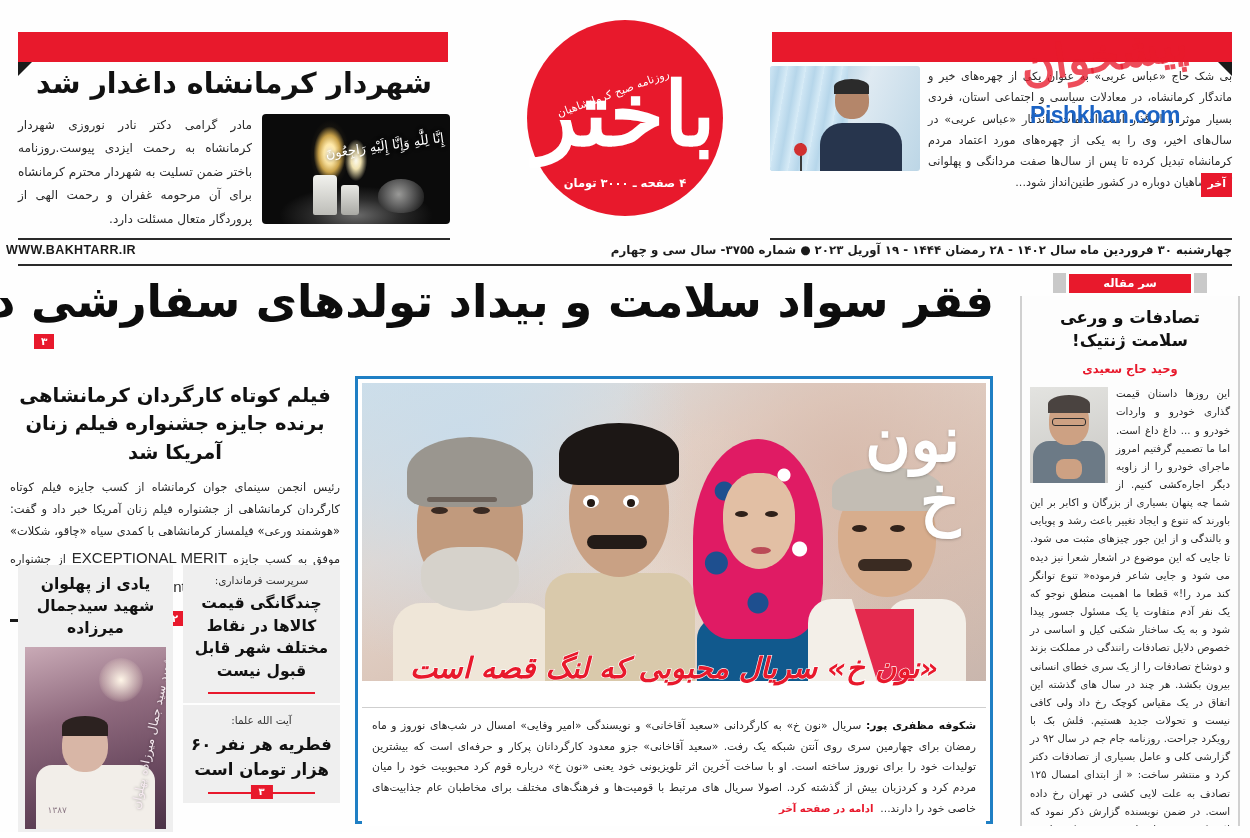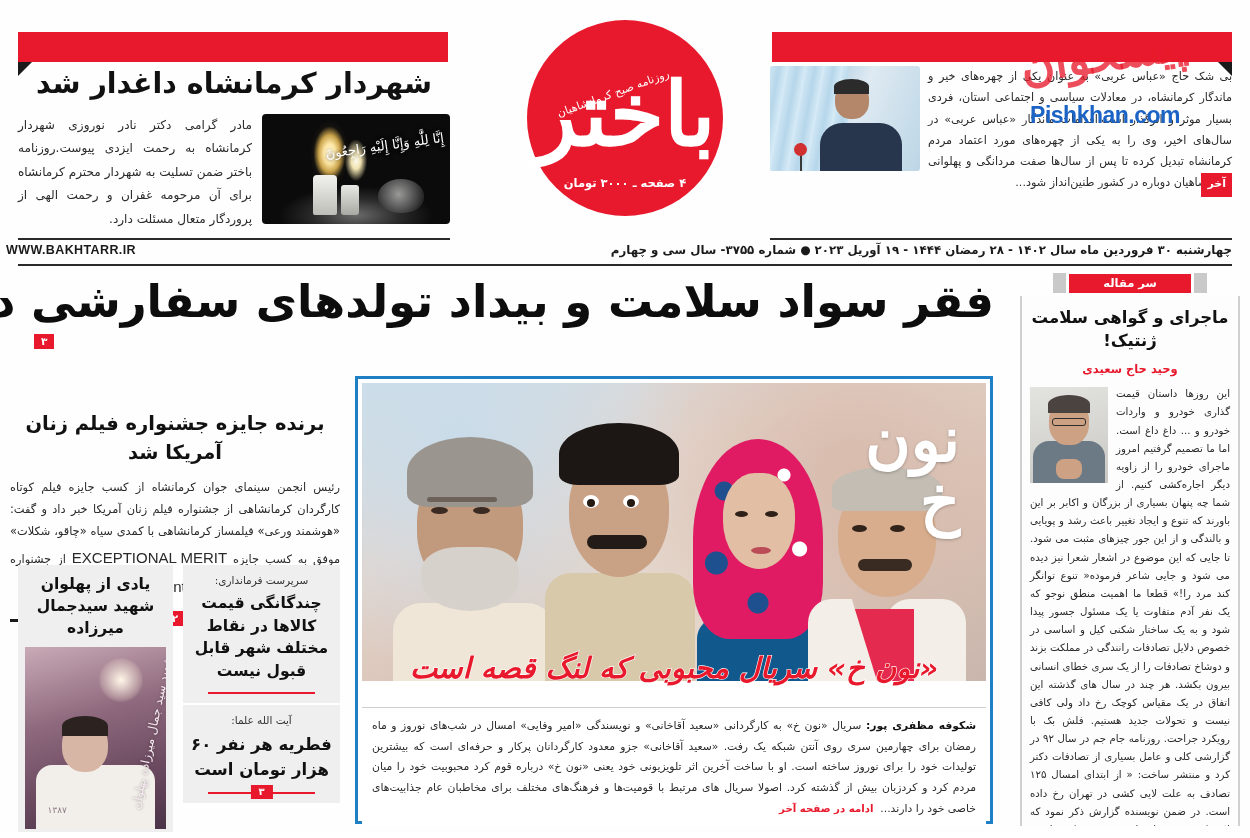--- a/index.html
+++ b/index.html
@@ -860,21 +860,21 @@
     <div class="wm-en">Pishkhan.com</div>
   </div>
 
   <div class="main-headline">
     <h1>فقر سواد سلامت و بیداد تولدهای سفارشی در کرمانشاه</h1>
     <span class="mh-badge">۳</span>
   </div>
 
   <div class="film-block">
     <h3>
-      <br>
+      <span>فیلم کوتاه کارگردان کرمانشاهی</span><br>
       <span>برنده جایزه جشنواره فیلم زنان آمریکا شد</span>
     </h3>
     <div class="film-text">
       <span>رئیس انجمن سینمای جوان کرمانشاه از کسب جایزه فیلم کوتاه کارگردان کرمانشاهی از جشنواره فیلم زنان آمریکا خبر داد و گفت: «هوشمند ورعی» فیلمساز کرمانشاهی با کمدی سیاه «چاقو، شکلات» موفق به کسب جایزه </span><span class="en">EXCEPTIONAL MERIT</span><span> از جشنواره </span><span class="en">WRPN Women's International Film Festival</span><span> شد.</span>
     </div>
     <div class="divider-badge">
       <div class="line"></div>
       <span class="num">۲</span>
     </div>
   </div>
@@ -969,21 +969,21 @@
     </div>
   </div>
 
   <div class="editorial">
     <div class="ed-tab-row">
       <div class="gry"></div>
       <div class="ed-tab">سر مقاله</div>
       <div class="gry"></div>
     </div>
     <div class="ed-box">
-      <div class="ed-title">ماجرای و گواهی سلامت ژنتیک!</div>
+      <div class="ed-title">تصادفات و ورعی سلامت ژنتیک!</div>
       <div class="ed-author">وحید حاج سعیدی</div>
       <div class="ed-portrait">
         <div class="body"></div>
         <div class="hands"></div>
         <div class="head"></div>
         <div class="hair"></div>
         <div class="glasses"></div>
       </div>
       <div class="ed-text">
         <span>این روزها داستان قیمت گذاری خودرو و واردات خودرو و ... داغ داغ است. اما ما تصمیم گرفتیم امروز ماجرای خودرو را از زاویه دیگر اجاره‌کشی کنیم. از شما چه پنهان بسیاری از بزرگان و اکابر بر این باورند که تنوع و ایجاد تغییر باعث رشد و پویایی و بالندگی و از این جور چیزهای مثبت می شود. تا جایی که این موضوع در اشعار شعرا نیز دیده می شود و جایی شاعر فرموده« تنوع توانگر کند مرد را!» قطعا ما اهمیت منطق نوجو که یک نفر آدم متفاوت یا یک مسئول جسور پیدا شود و به یک ساختار شکنی کیل و اساسی در خصوص دلایل تصادفات رانندگی در مملکت بزند و دوشاخ تصادفات را از یک سری خطای انسانی بیرون بکشد. هر چند در سال های گذشته این اتفاق در یک مقیاس کوچک رخ داد ولی کافی نیست و تحولات جدید هستیم. فلش بک با رویکرد جراحت. روزنامه جام جم در سال ۹۲ در گزارشی کلی و عامل بسیاری از تصادفات دکتر کرد و منتشر ساخت: « از ابتدای امسال ۱۲۵ تصادف به علت لایی کشی در تهران رخ داده است. در ضمن نویسنده گزارش ذکر نمود که لایی کشی و ویراژ دادن ریشه ژنتیکی دارد و برخی به جای تصمیم گیری منطقی و عقلانی، قضیه را احساسات و هیجان ها توجه می کنند». معاون وقت شهردار تهران نیز فرموده بودند ۹۰ درصد تصادفات تهران به علت عبور نابجا از لجبازی» برخی رانندگان در سطح شهر است. یعنی این طوری که دوستان سالها عنوان می کنند علت تصادف همواره انسانی است و نوز نشان کیسه های هوا و نداشتن نان و توان ایمنی سالها عنوان می شود. اگر رها نباشد ما نیز چند عامل پنهان مانده از چشمان شهدای مسئولان روشنایی می کنیم.</span>

